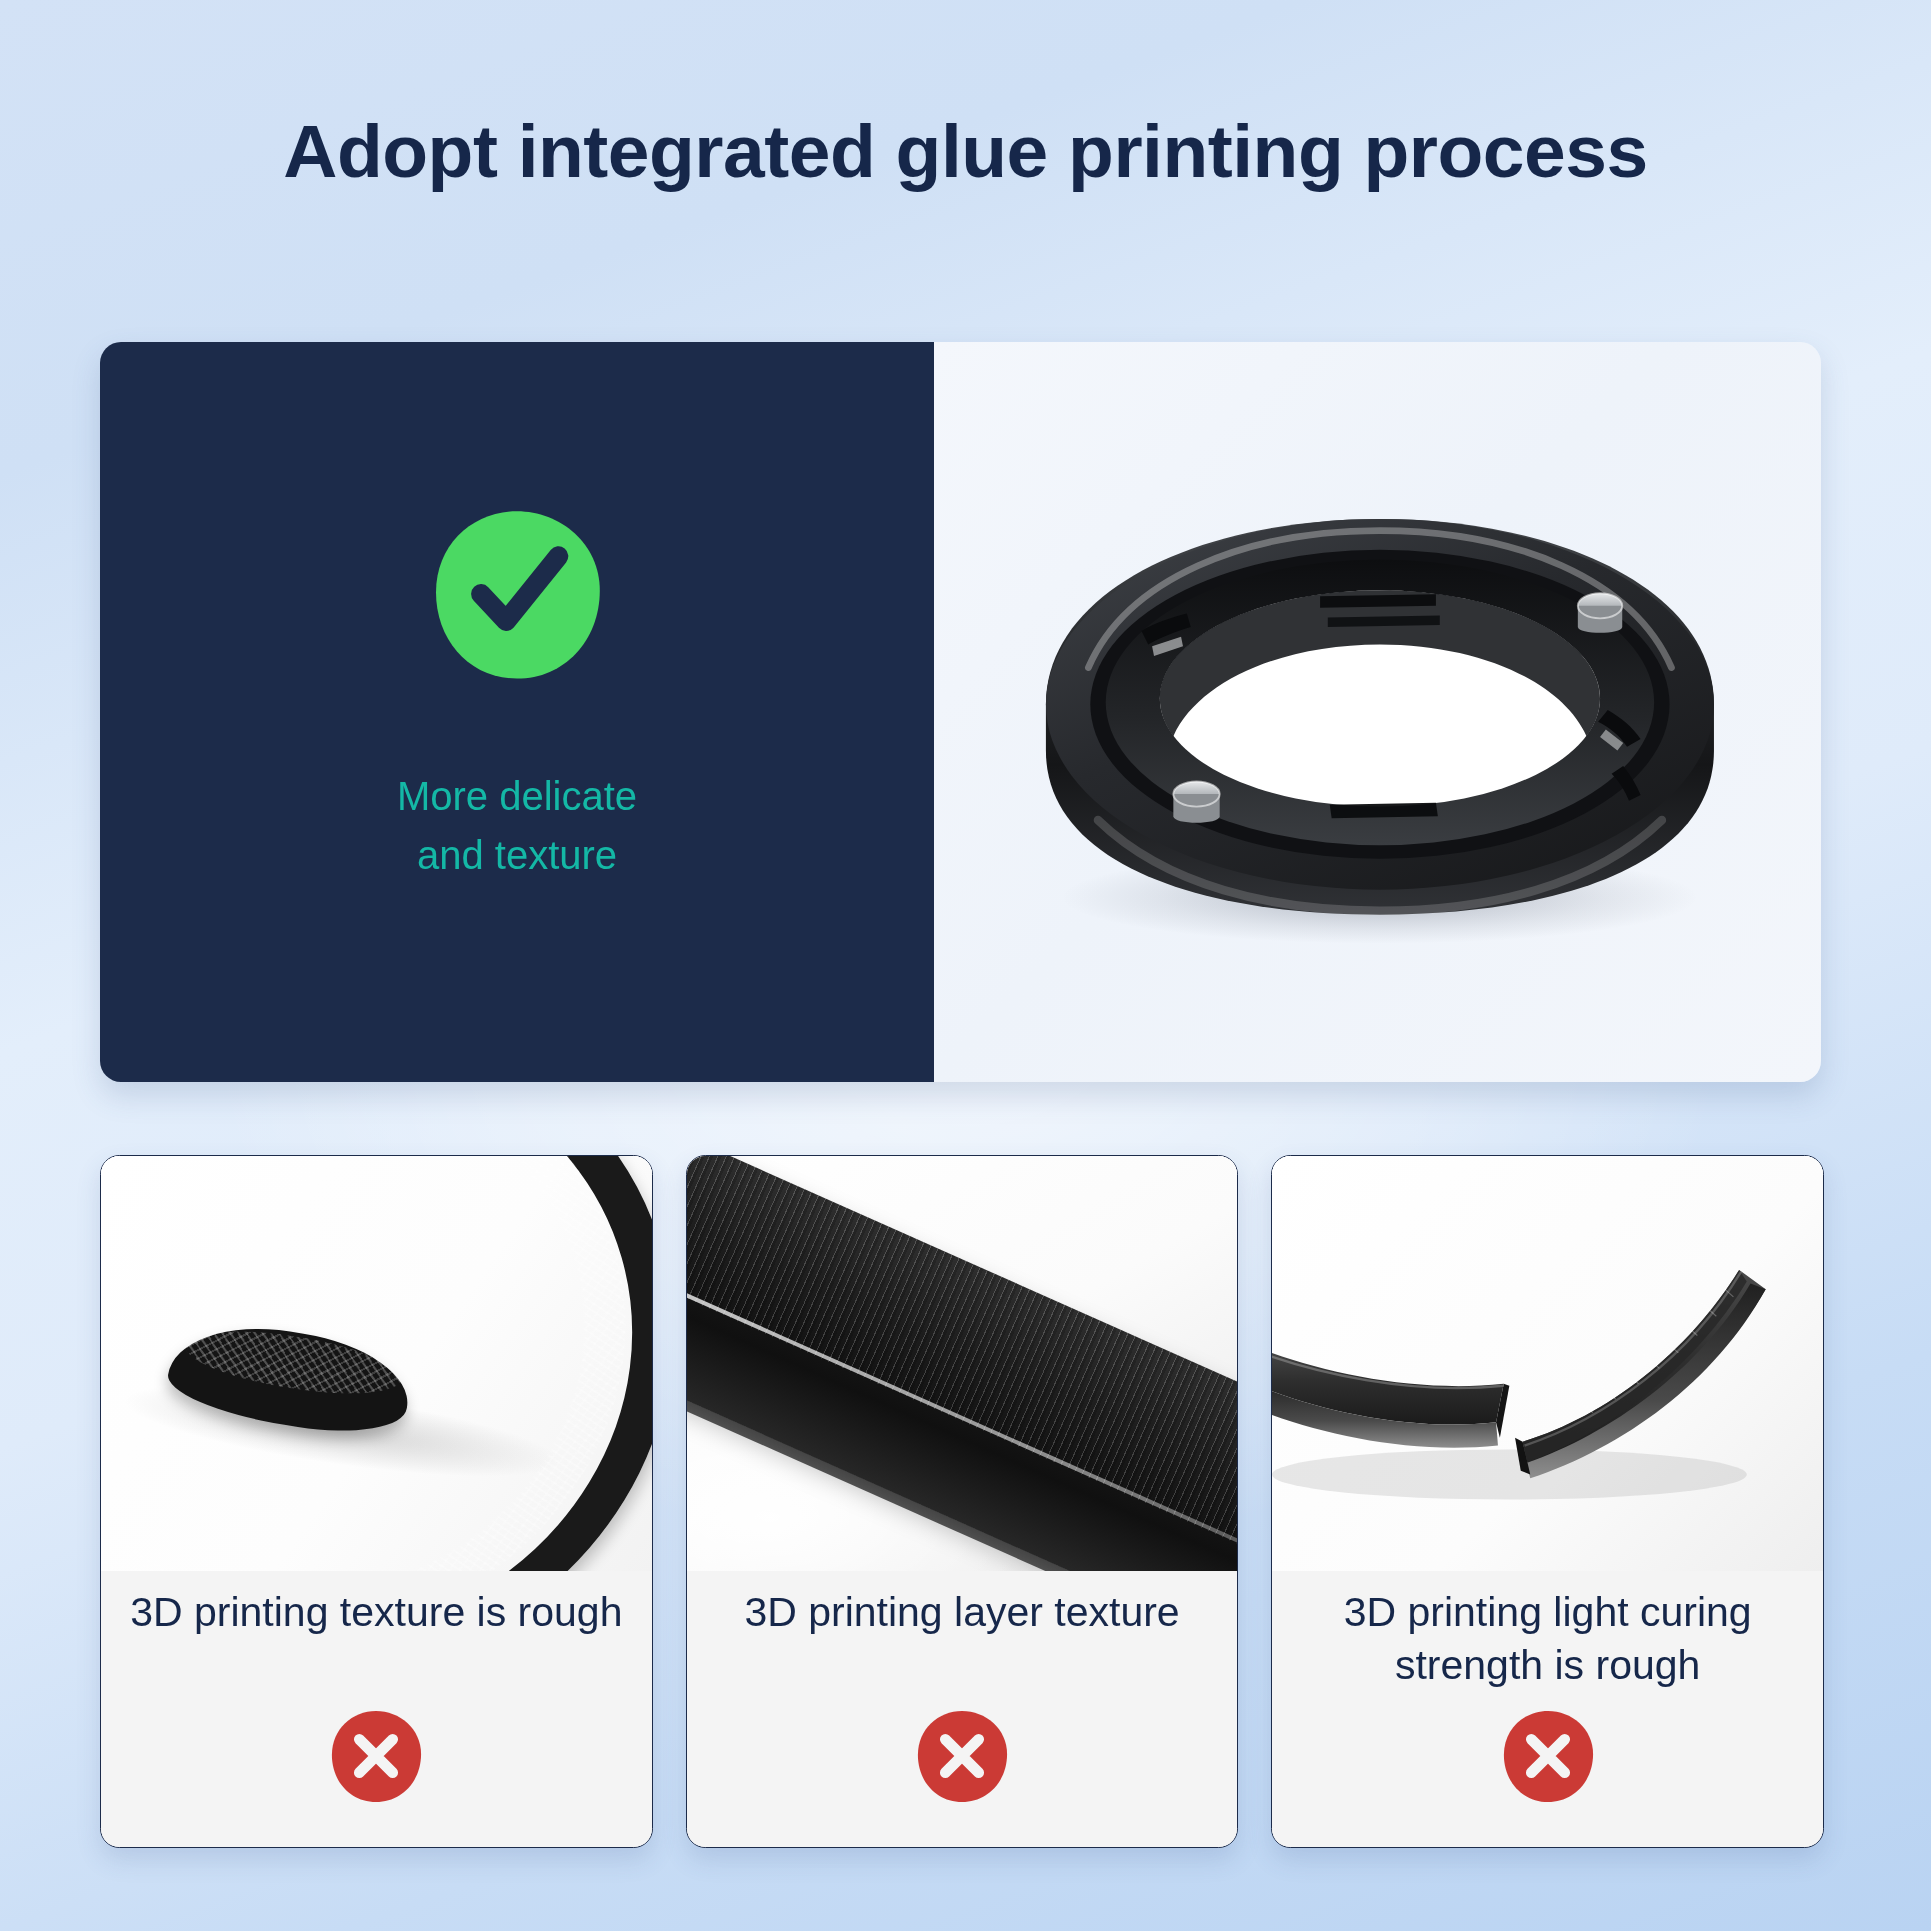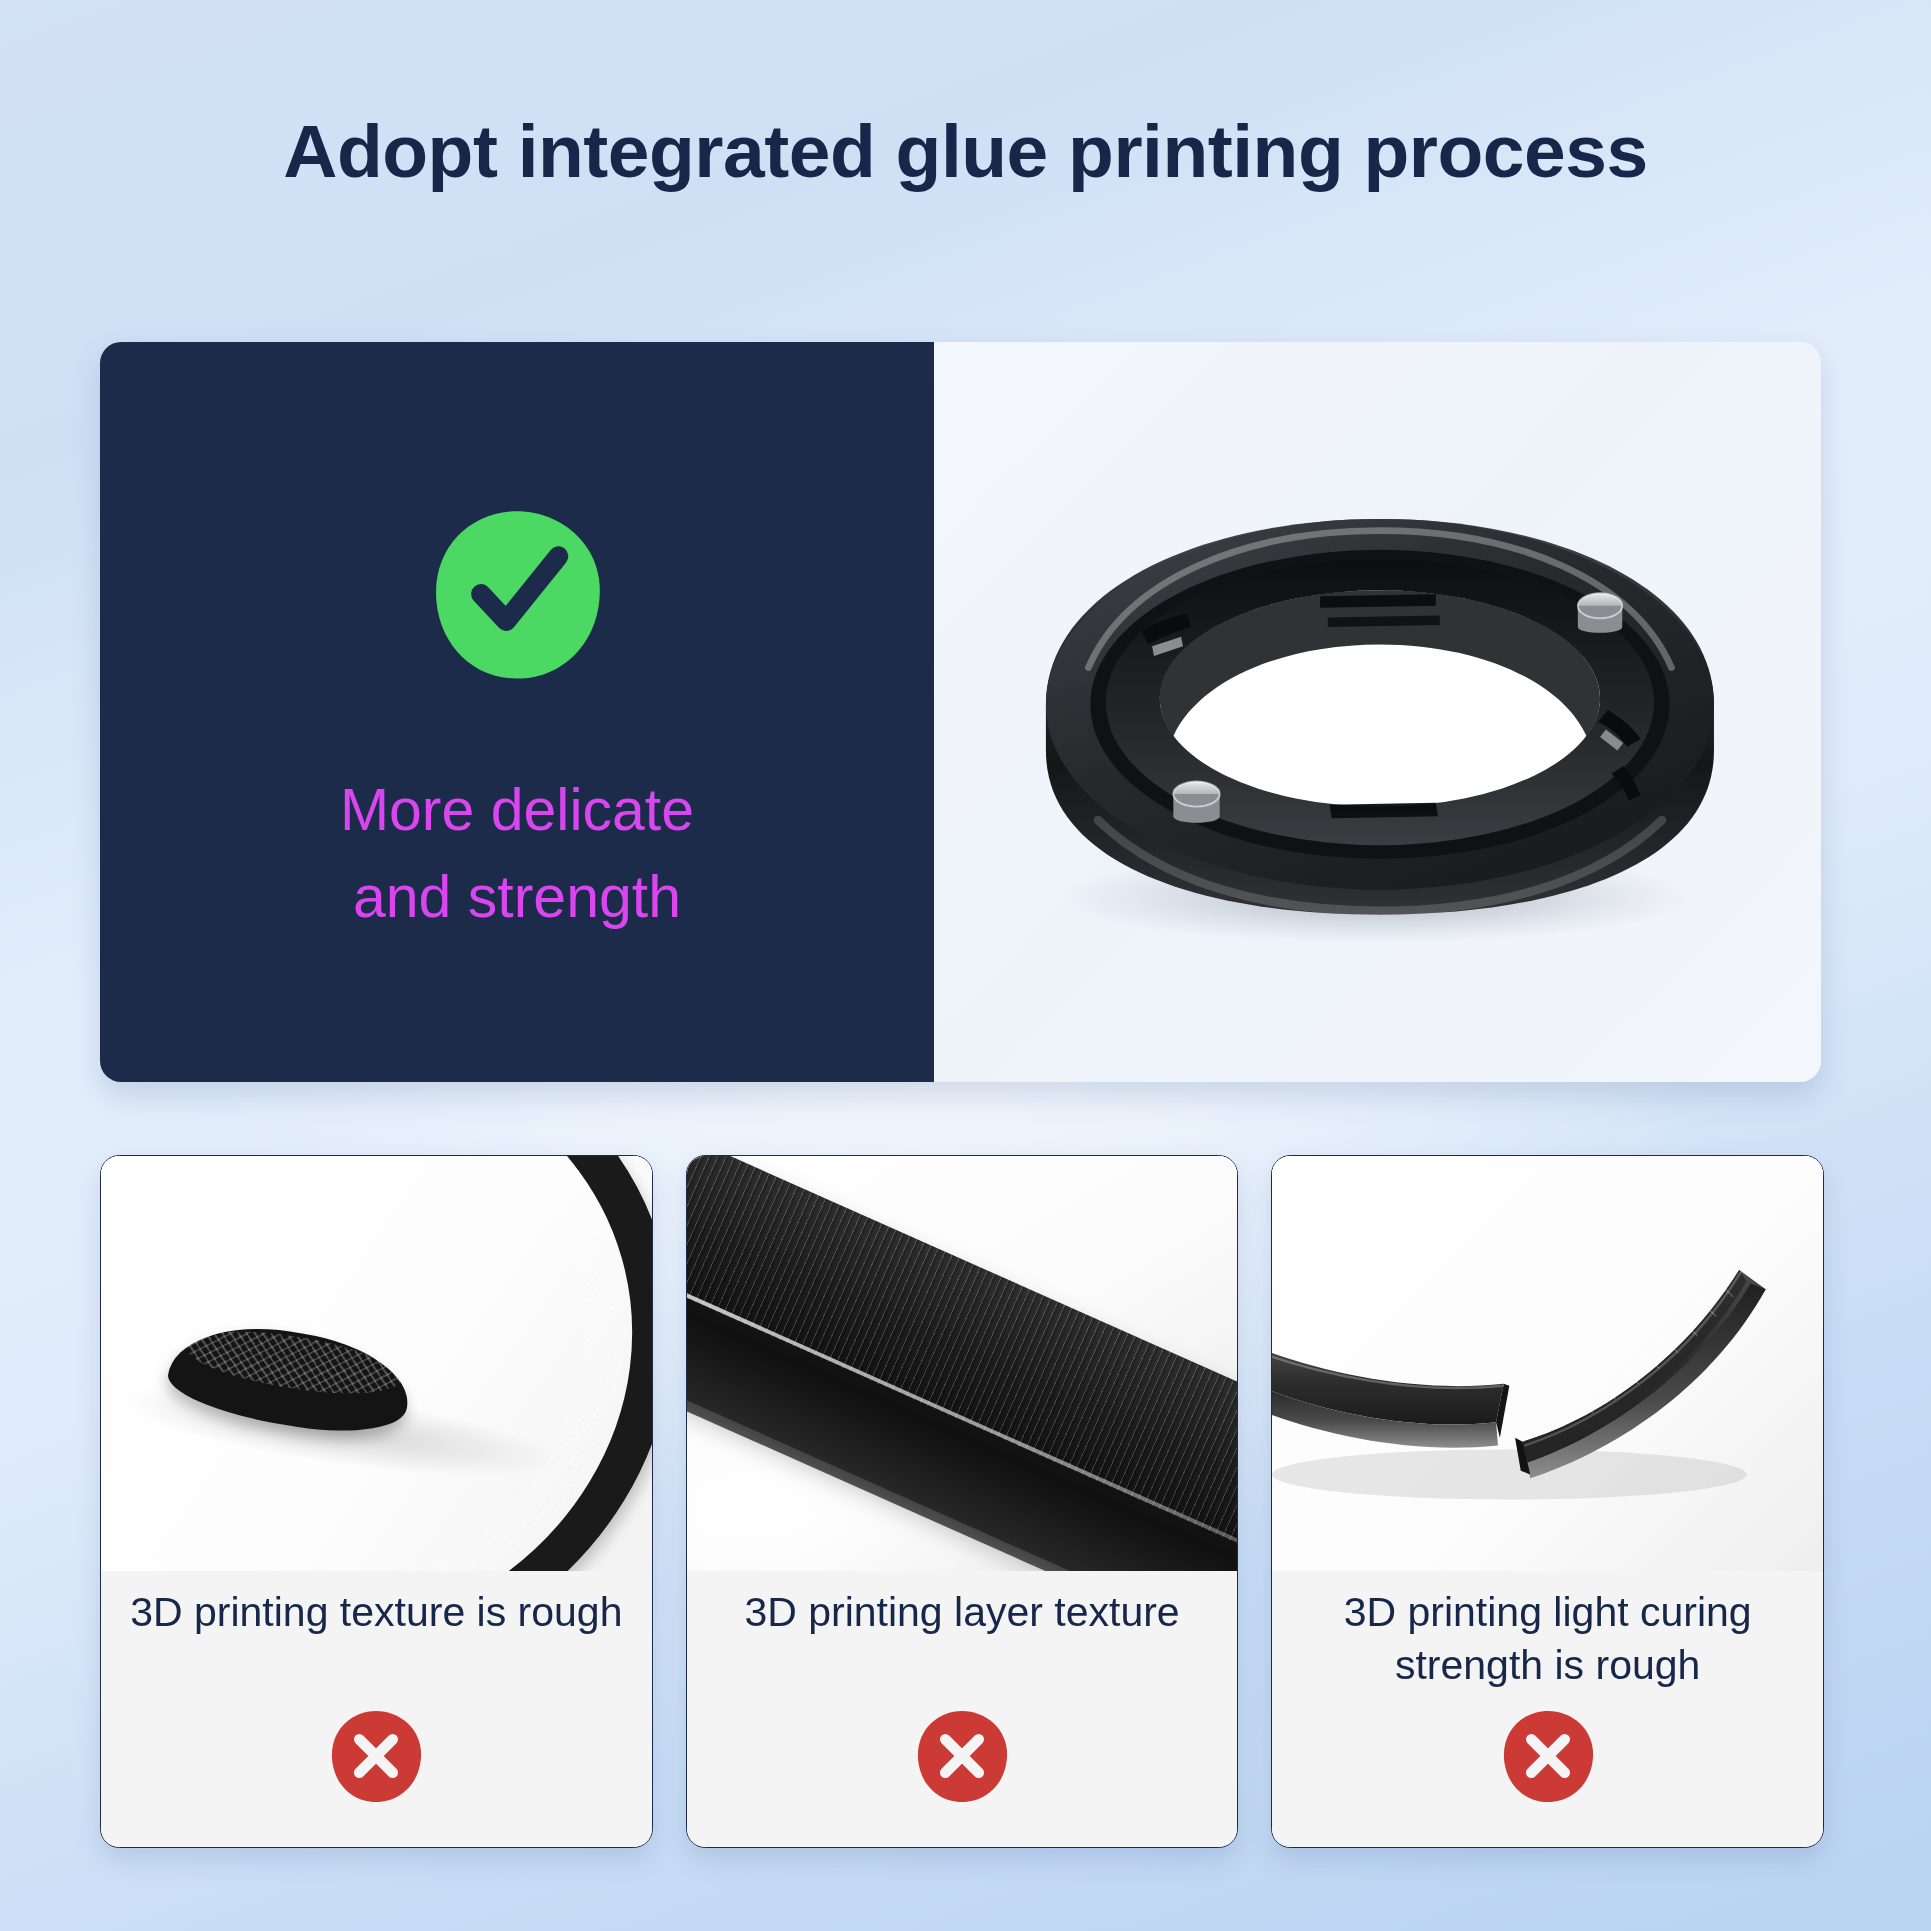--- a/index.html
+++ b/index.html
@@ -75,22 +75,22 @@
     height: 180px;
   }
   .check-badge svg { display: block; width: 100%; height: 100%; }
 
   .left-caption {
     position: absolute;
     left: 0;
     top: 425px;
     width: 100%;
     text-align: center;
-    color: #d946ef;
-    font-size: 59px;
+    color: #14b8a6;
+    font-size: 40px;
     line-height: 1.48;
   }
   .left-caption span { display: block; }
 
   
   .ring-wrap {
     position: absolute;
     left: 50%;
     top: 50%;
     transform: translate(-50%, -50%);
@@ -277,21 +277,21 @@
 
     <div class="top-left">
       <div class="check-badge">
         <svg viewBox="0 0 100 100">
           <path d="M50 4 C74 4 96 22 96 48 C96 76 76 97 50 97 C24 97 5 76 5 49 C5 22 26 4 50 4 Z" fill="#4bd963"></path>
           <path d="M30 50 L44 65 L73 29" fill="none" stroke="#1c2b4a" stroke-width="11" stroke-linecap="round" stroke-linejoin="round"></path>
         </svg>
       </div>
       <div class="left-caption">
         <span>More delicate</span>
-        <span>and strength</span>
+        <span>and texture</span>
       </div>
     </div>
 
     <div class="top-right">
       <div class="ring-wrap">
         <svg viewBox="0 0 820 520">
           <defs>
             <linearGradient id="outerWall" x1="0" y1="0" x2="0" y2="1">
               <stop offset="0%" stop-color="#43464a"></stop>
               <stop offset="30%" stop-color="#2b2d30"></stop>

